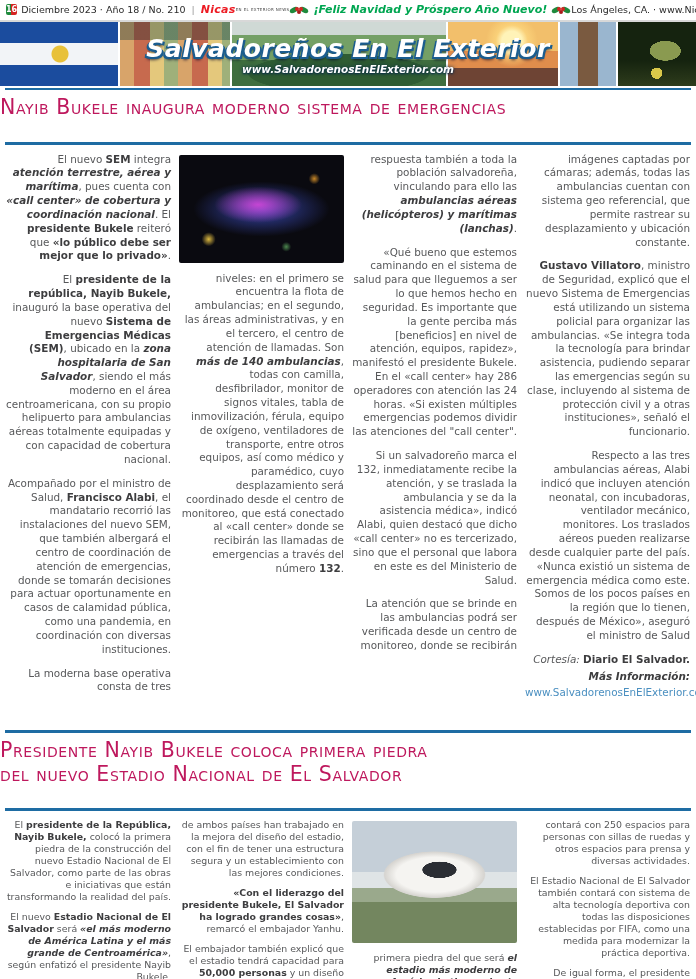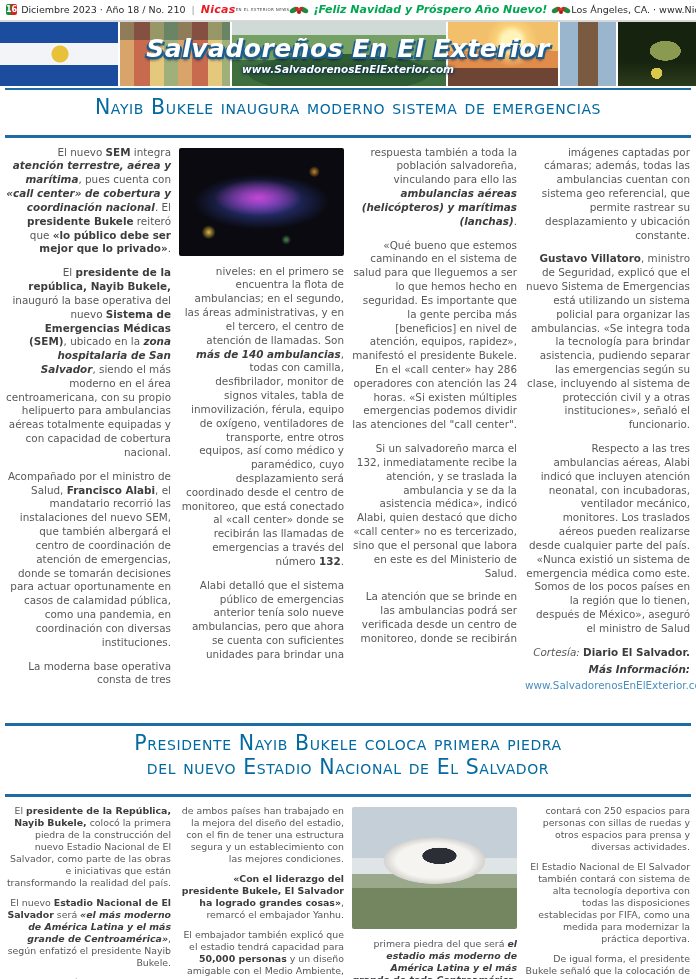--- a/index.html
+++ b/index.html
@@ -46,22 +46,22 @@
   .banner-title{font-size:25px;font-weight:bold;font-style:italic;color:#fff;letter-spacing:.5px;
       text-shadow:-2px 2px 0 #1b5d8f,2px 2px 0 #1b5d8f,0 3px 3px rgba(0,0,40,.7);}
   .banner-subtitle{font-size:10.5px;font-style:italic;font-weight:bold;color:#fff;
       text-shadow:0 1px 2px #0a2c4a,0 0 4px #0a2c4a;}
 
   
   .rule-blue{height:3px;background:#1e6ca3;margin:0 5px;}
   .rule-blue.thin{height:2px;}
 
   
-  .headline{font-variant:small-caps;text-align:center;color:#0369a1;
-      font-size:20.5px;letter-spacing:.6px;line-height:1.15;padding:6px 0 15px;}
+  .headline{font-variant:small-caps;color:#be185d;
+      font-size:20.5px;letter-spacing:.6px;line-height:1.15;padding:6px 0 22px;}
 
   
   .article-cols{display:flex;gap:8px;padding:8px 6px 20px;text-align:right;}
   .article-cols .col{flex:1 1 0;min-width:0;}
   .article--1{font-size:10.4px;line-height:1.33;}
   .article--2{font-size:9.4px;line-height:1.27;}
   .para{margin:0 0 10px;}
   .article--2 .para{margin:0 0 8px;}
   .para.tight{margin-bottom:3px;}
   .r-n{}
@@ -138,21 +138,20 @@
   <div class="article-cols article--1">
       <div class="col">
         <p class="para"><span class="r-n">El nuevo </span><span class="r-b">SEM</span><span class="r-n"> integra </span><span class="r-bi">atención terrestre, aérea y marítima</span><span class="r-n">, pues cuenta con </span><span class="r-bi">«call center» de cobertura y coordinación nacional</span><span class="r-n">. El </span><span class="r-b">presidente Bukele</span><span class="r-n"> reiteró que </span><span class="r-b">«lo público debe ser mejor que lo privado»</span><span class="r-n">.</span></p>
         <p class="para"><span class="r-n">El </span><span class="r-b">presidente de la república, Nayib Bukele,</span><span class="r-n"> inauguró la base operativa del nuevo </span><span class="r-b">Sistema de Emergencias Médicas (SEM)</span><span class="r-n">, ubicado en la </span><span class="r-bi">zona hospitalaria de San Salvador</span><span class="r-n">, siendo el más moderno en el área centroamericana, con su propio helipuerto para ambulancias aéreas totalmente equipadas y con capacidad de cobertura nacional.</span></p>
         <p class="para"><span class="r-n">Acompañado por el ministro de Salud, </span><span class="r-b">Francisco Alabi</span><span class="r-n">, el mandatario recorrió las instalaciones del nuevo SEM, que también albergará el centro de coordinación de atención de emergencias, donde se tomarán decisiones para actuar oportunamente en casos de calamidad pública, como una pandemia, en coordinación con diversas instituciones.</span></p>
         <p class="para"><span class="r-n">La moderna base operativa consta de tres</span></p>
       </div>
       <div class="col">
         <div class="photo photo-sem"></div>
         <p class="para"><span class="r-n">niveles: en el primero se encuentra la flota de ambulancias; en el segundo, las áreas administrativas, y en el tercero, el centro de atención de llamadas. Son </span><span class="r-bi">más de 140 ambulancias</span><span class="r-n">, todas con camilla, desfibrilador, monitor de signos vitales, tabla de inmovilización, férula, equipo de oxígeno, ventiladores de transporte, entre otros equipos, así como médico y paramédico, cuyo desplazamiento será coordinado desde el centro de monitoreo, que está conectado al «call center» donde se recibirán las llamadas de emergencias a través del número </span><span class="r-b">132</span><span class="r-n">.</span></p>
-        <p class="para"><span class="r-n">Alabi detalló que el sistema público de emergencias anterior tenía solo nueve ambulancias, pero que ahora se cuenta con suficientes unidades para brindar una</span></p>
       </div>
       <div class="col">
         <p class="para"><span class="r-n">respuesta también a toda la población salvadoreña, vinculando para ello las </span><span class="r-bi">ambulancias aéreas (helicópteros) y marítimas (lanchas)</span><span class="r-n">.</span></p>
         <p class="para"><span class="r-n">«Qué bueno que estemos caminando en el sistema de salud para que lleguemos a ser lo que hemos hecho en seguridad. Es importante que la gente perciba más [beneficios] en nivel de atención, equipos, rapidez», manifestó el presidente Bukele. En el «call center» hay 286 operadores con atención las 24 horas. «Si existen múltiples emergencias podemos dividir las atenciones del "call center".</span></p>
         <p class="para"><span class="r-n">Si un salvadoreño marca el 132, inmediatamente recibe la atención, y se traslada la ambulancia y se da la asistencia médica», indicó Alabi, quien destacó que dicho «call center» no es tercerizado, sino que el personal que labora en este es del Ministerio de Salud.</span></p>
         <p class="para"><span class="r-n">La atención que se brinde en las ambulancias podrá ser verificada desde un centro de monitoreo, donde se recibirán</span></p>
       </div>
       <div class="col">
         <p class="para"><span class="r-n">imágenes captadas por cámaras; además, todas las ambulancias cuentan con sistema geo referencial, que permite rastrear su desplazamiento y ubicación constante.</span></p>
         <p class="para"><span class="r-b">Gustavo Villatoro</span><span class="r-n">, ministro de Seguridad, explicó que el nuevo Sistema de Emergencias está utilizando un sistema policial para organizar las ambulancias. «Se integra toda la tecnología para brindar asistencia, pudiendo separar las emergencias según su clase, incluyendo al sistema de protección civil y a otras instituciones», señaló el funcionario.</span></p>

